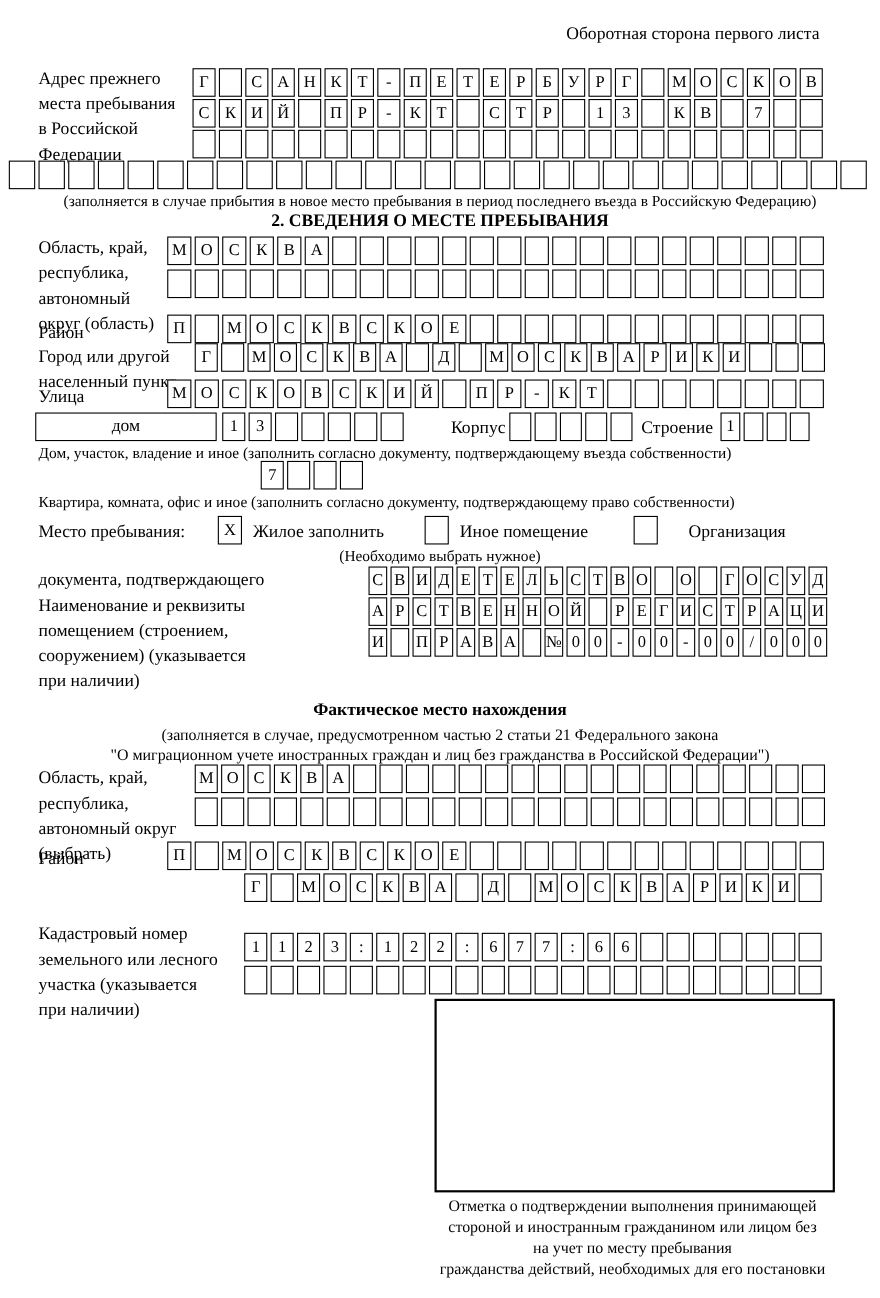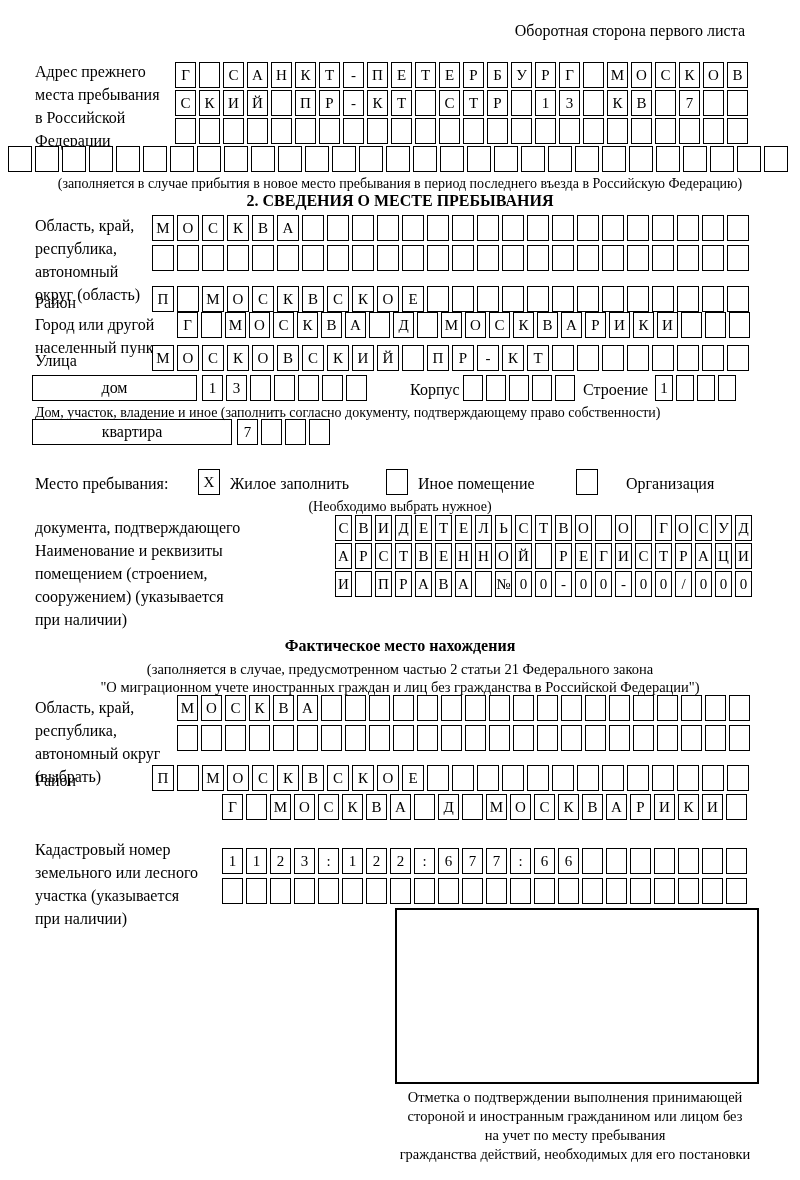--- a/index.html
+++ b/index.html
@@ -313,29 +313,29 @@
       <span class="cell" style="width: 20px;"></span>
       <span class="cell" style="width: 20px;"></span>
     </div>
   <div class="abs lbl" style="left:583px;top:378px;">Строение</div>
   <div class="boxrow" style="left:655px;top:375px;gap:3px;">
       <span class="cell" style="width: 18px;">1</span>
       <span class="cell" style="width: 18px;"></span>
       <span class="cell" style="width: 18px;"></span>
       <span class="cell" style="width: 18px;"></span>
     </div>
-  <div class="abs cap leftcol" style="top:405px;">Дом, участок, владение и иное (заполнить согласно документу, подтверждающему право собственности)</div>
-
-  <div class="widebox" style="left:32px;top:419px;width:200px;">квартира</div>
+  <div class="abs cap leftcol" style="top:405px;">Дом, участок, владение и иное (заполнить согласно документу, подтверждающему въезда собственности)</div>
+
   <div class="boxrow" style="left:237px;top:419px;gap:3px;">
       <span class="cell" style="width: 21px;">7</span>
       <span class="cell" style="width: 21px;"></span>
       <span class="cell" style="width: 21px;"></span>
       <span class="cell" style="width: 21px;"></span>
     </div>
+  <div class="abs cap leftcol" style="top:450px;">Квартира, комната, офис и иное (заполнить согласно документу, подтверждающему право собственности)</div>
 
   <div class="abs leftcol lbl" style="top:472px;">Место пребывания:</div>
   <div class="cb" style="left:198px;top:469px;">X</div>
   <div class="abs lbl" style="left:230px;top:472px;">Жилое заполнить</div>
   <div class="cb" style="left:386px;top:469px;"></div>
   <div class="abs lbl" style="left:418px;top:472px;">Иное помещение</div>
   <div class="cb" style="left:576px;top:469px;"></div>
   <div class="abs lbl" style="left:626px;top:472px;">Организация</div>
   <div class="abs cap center" style="left:200px;top:499px;width:400px;">(Необходимо выбрать нужное)</div>
 

